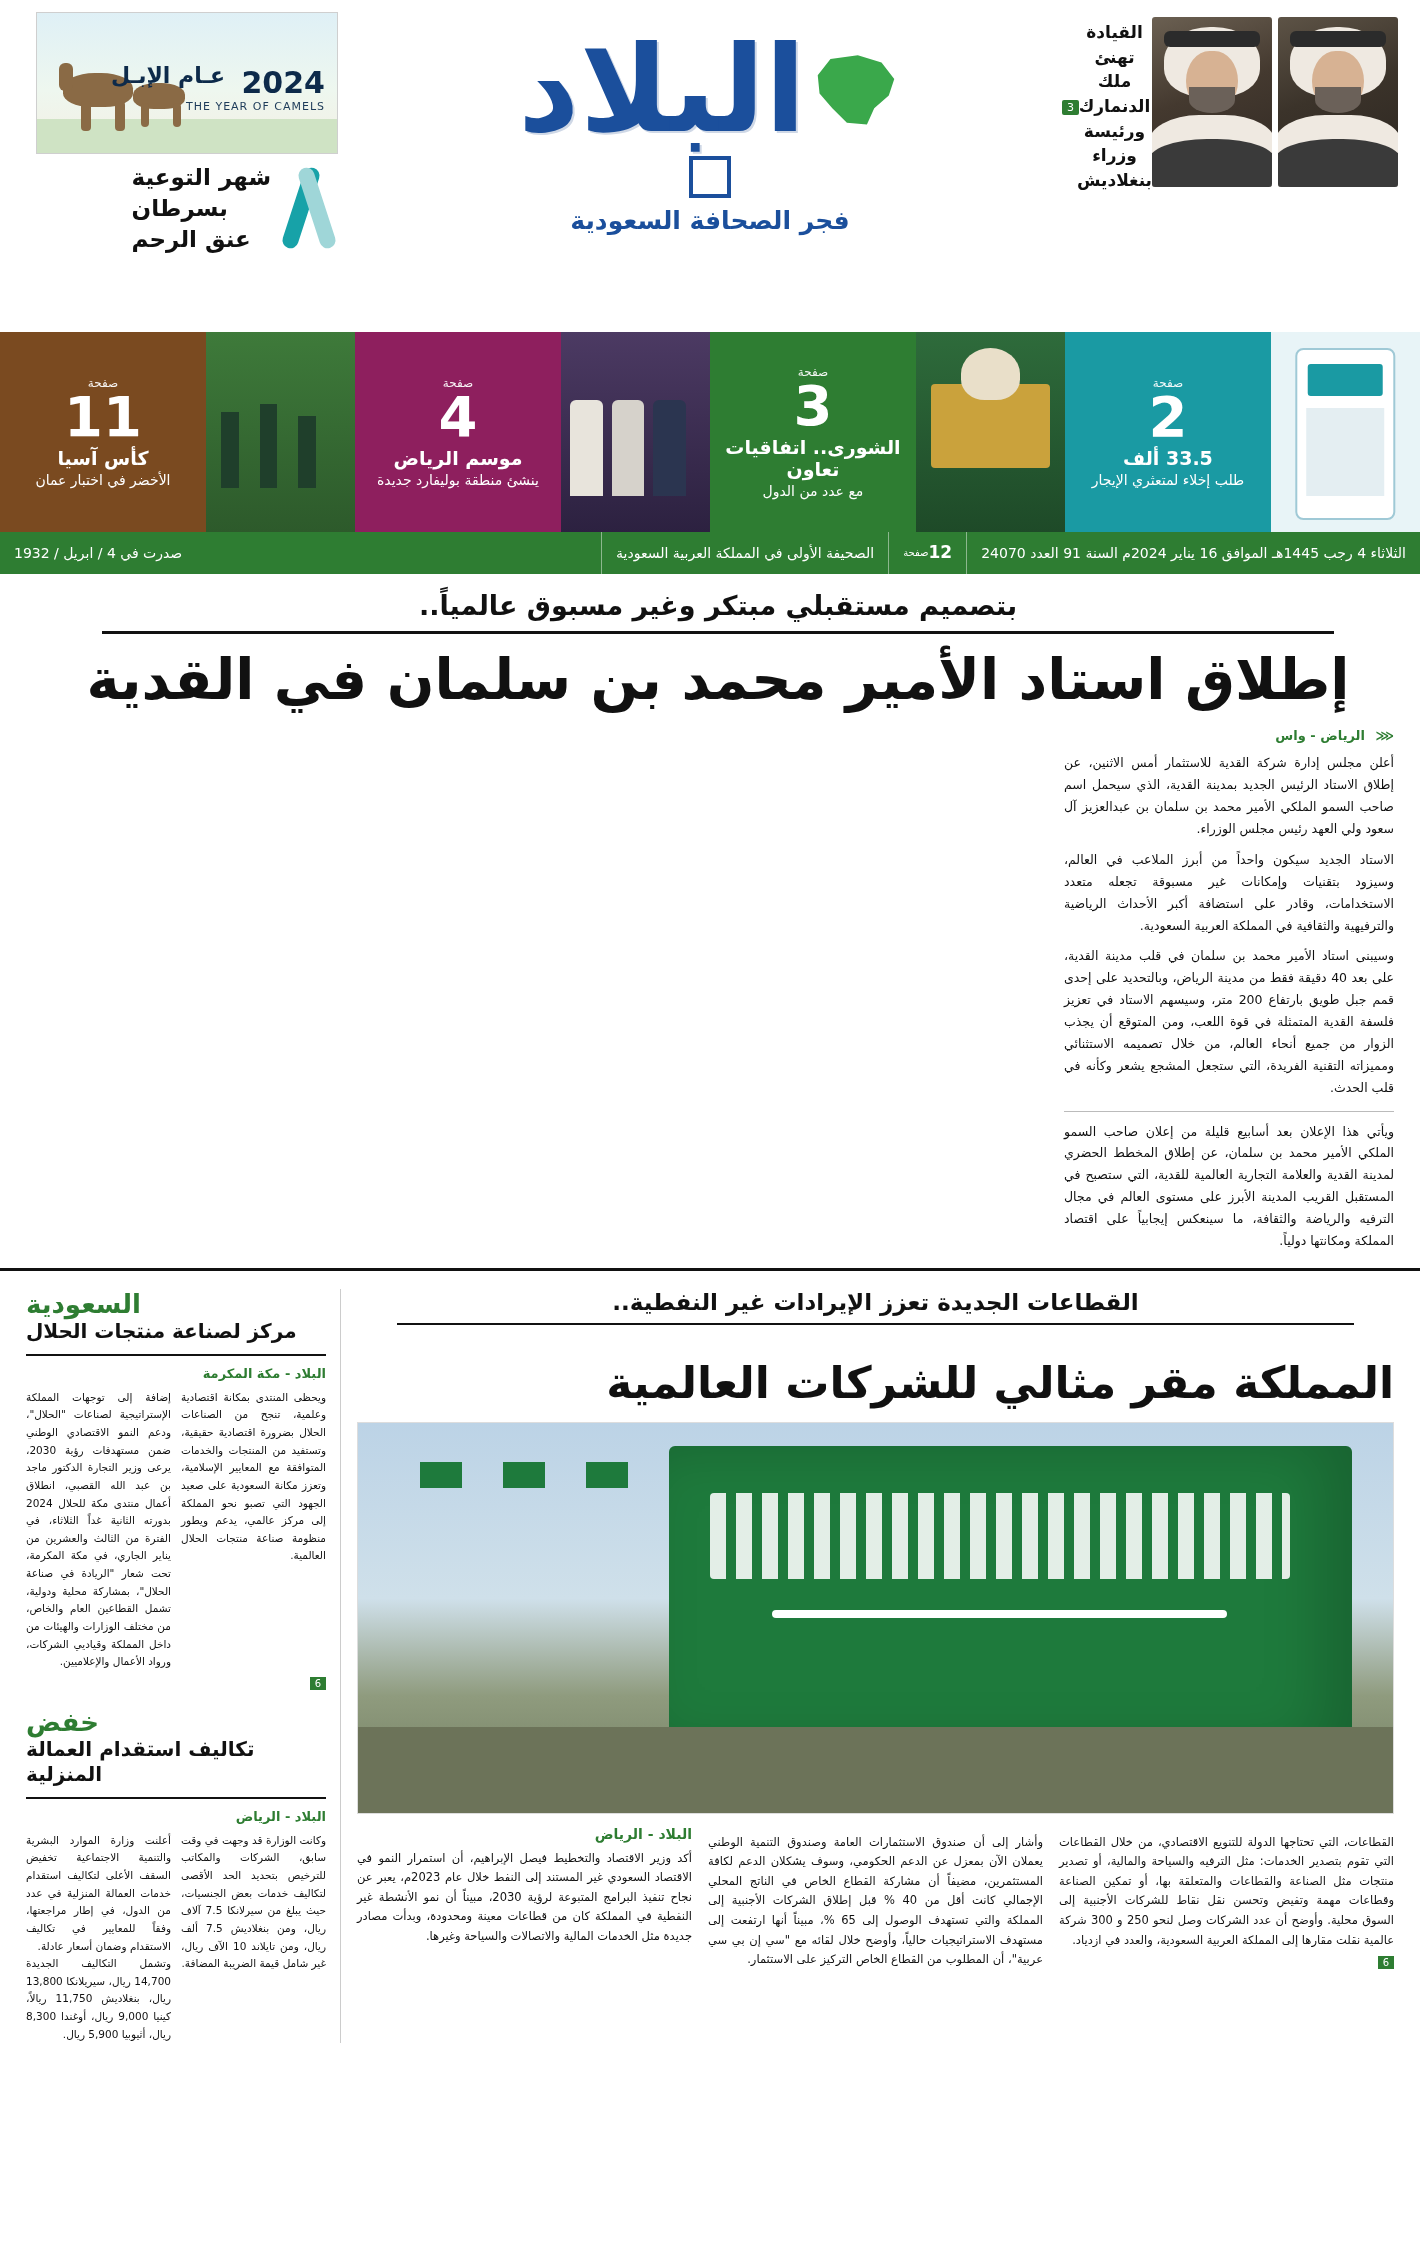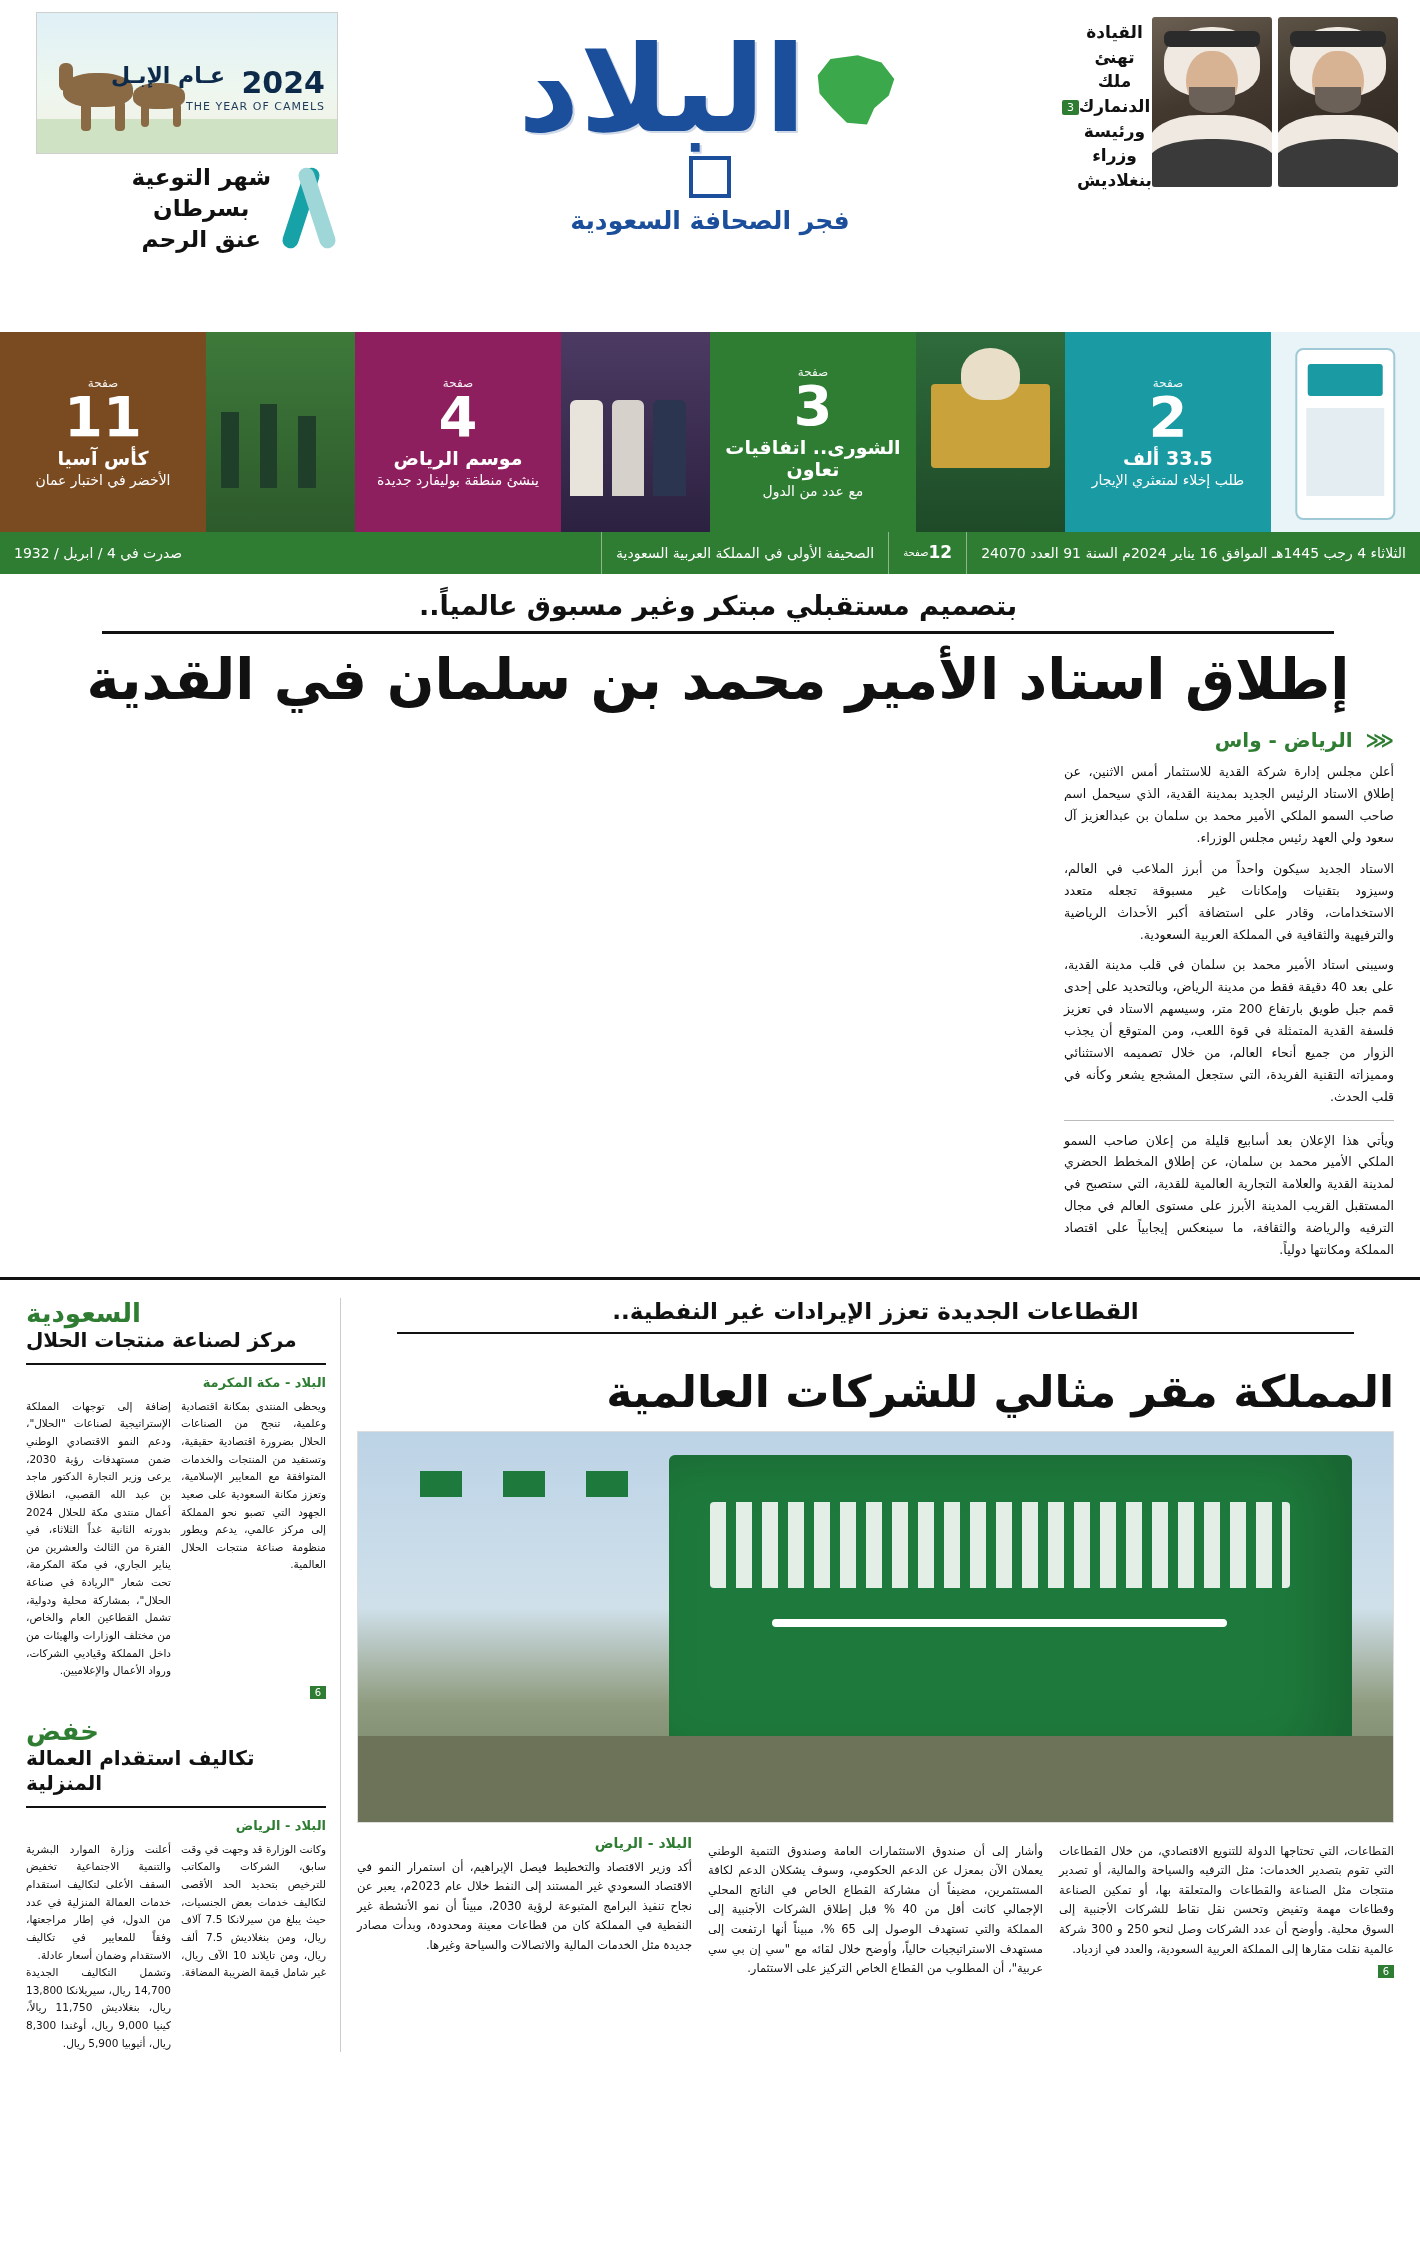--- a/index.html
+++ b/index.html
@@ -34,21 +34,21 @@
   .camel-ad{width:300px;height:140px;border:1px solid #cfcfcf;background:linear-gradient(180deg,#dff0f6 0%,#eef7ef 55%,#f3efe2 100%);position:relative;overflow:hidden;}
   .camel-body{position:absolute;background:#8a6a45;border-radius:45% 45% 40% 40%;}
   .camel-ad .yr{position:absolute;right:12px;top:52px;font-size:30px;font-weight:bold;color:#0d2a4a;}
   .camel-ad .yr small{display:block;font-size:11px;letter-spacing:1px;color:#1d3b59;font-weight:normal;}
   .camel-ad .gr{position:absolute;left:0;right:0;bottom:0;height:34px;background:#cfe3c4;}
   .awareness{margin-top:8px;display:flex;align-items:center;gap:10px;width:300px;justify-content:flex-start;}
   .ribbon{width:56px;height:86px;position:relative;}
   .ribbon i{position:absolute;top:0;width:16px;height:84px;background:#17a2a8;border-radius:8px;}
   .ribbon i.a{left:12px;transform:rotate(18deg);}
   .ribbon i.b{left:28px;transform:rotate(-18deg);background:#9fd6d8;}
-  .aw-text{font-size:23px;font-weight:bold;line-height:1.35;text-align:center;}
+  .aw-text{font-size:23px;font-weight:bold;line-height:1.35;text-align:left;}
 
   
   .promos{display:flex;height:200px;border-top:2px solid #fff;}
   .promo{flex:1;display:flex;position:relative;overflow:hidden;}
   .promo .txt{width:58%;padding:10px 12px;box-sizing:border-box;color:#fff;display:flex;flex-direction:column;justify-content:center;}
   .promo .pg{font-size:12px;opacity:.95;text-align:center;}
   .promo .no{font-size:56px;font-weight:bold;line-height:.95;text-align:center;}
   .promo .t1{font-size:19px;font-weight:bold;text-align:center;margin-top:4px;}
   .promo .t2{font-size:14px;text-align:center;margin-top:3px;}
   .promo .img{width:42%;position:relative;}
@@ -84,21 +84,21 @@
   .lead-photo .pitch{position:absolute;left:50%;top:50%;transform:translateX(-50%);width:26%;height:7%;background:#e9e24a;}
   .lead-photo .figure{position:absolute;left:50%;top:10%;transform:translateX(-50%);width:90px;height:170px;
     background:radial-gradient(ellipse at 50% 40%,rgba(120,230,255,.95),rgba(40,140,220,.25) 70%,transparent 72%);border-radius:50%;}
   .lead-photo .beam{position:absolute;width:3px;height:46%;background:linear-gradient(180deg,rgba(120,220,255,.95),rgba(120,220,255,0));top:6%;}
   .lead-photo .cliff{position:absolute;left:0;right:0;bottom:0;height:34%;background:linear-gradient(180deg,#5d5244 0%,#3a332a 100%);}
   .lead-photo .city{position:absolute;bottom:30%;width:100%;height:26%;opacity:.85;}
   .lead-photo .bld{position:absolute;bottom:0;background:#223049;}
   .lead-photo .pgbadge{position:absolute;left:8px;bottom:8px;background:#2e7d32;color:#fff;font-size:11px;padding:2px 6px;}
 
   .lead-text{width:330px;}
-  .byline{color:#2e7d32;font-weight:bold;font-size:20px;text-align:right;}
+  .byline{color:#2e7d32;font-weight:bold;font-size:13px;text-align:right;}
   .byline .chev{color:#2e7d32;margin-left:6px;}
   .lead-text p{font-size:12.5px;line-height:1.75;text-align:justify;margin:9px 0 0 0;}
   .lead-text hr{border:0;border-top:1px solid #bbb;margin:12px 0 0 0;}
 
   
   .sec2{display:flex;gap:16px;padding:18px 26px 0 26px;border-top:3px solid #111;margin-top:16px;}
   .sec2-main{flex:1;}
   .sec2-kicker{text-align:center;font-size:23px;font-weight:bold;}
   .sec2-rule{height:2px;background:#111;margin:8px 40px;}
   .sec2-head{font-size:44px;font-weight:bold;margin-top:32px;}

